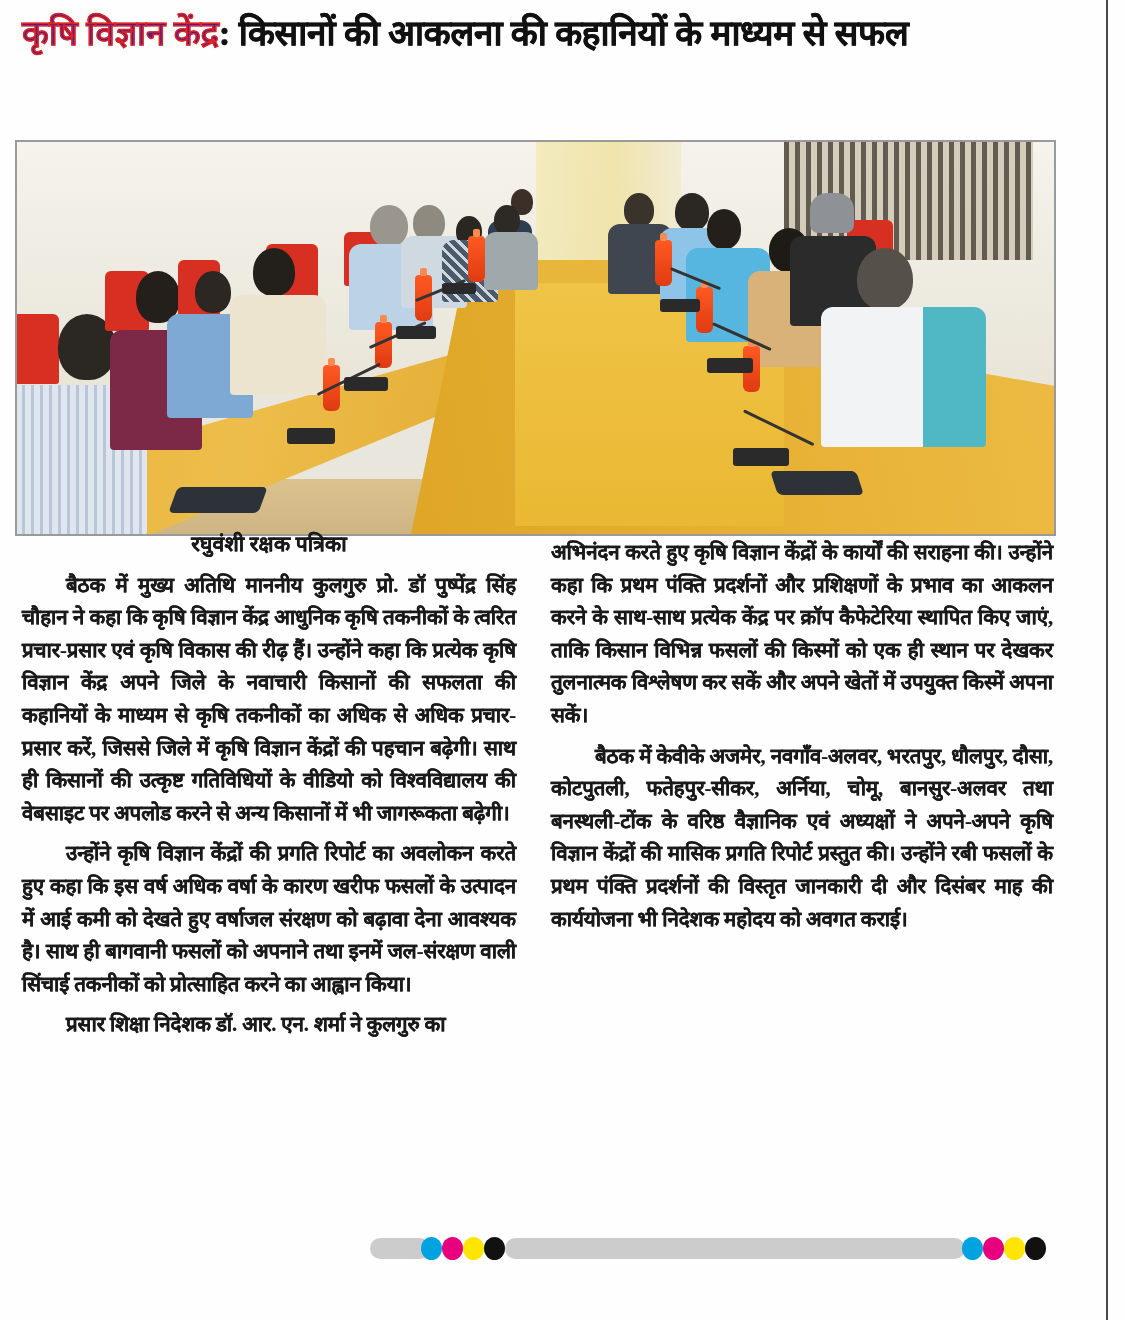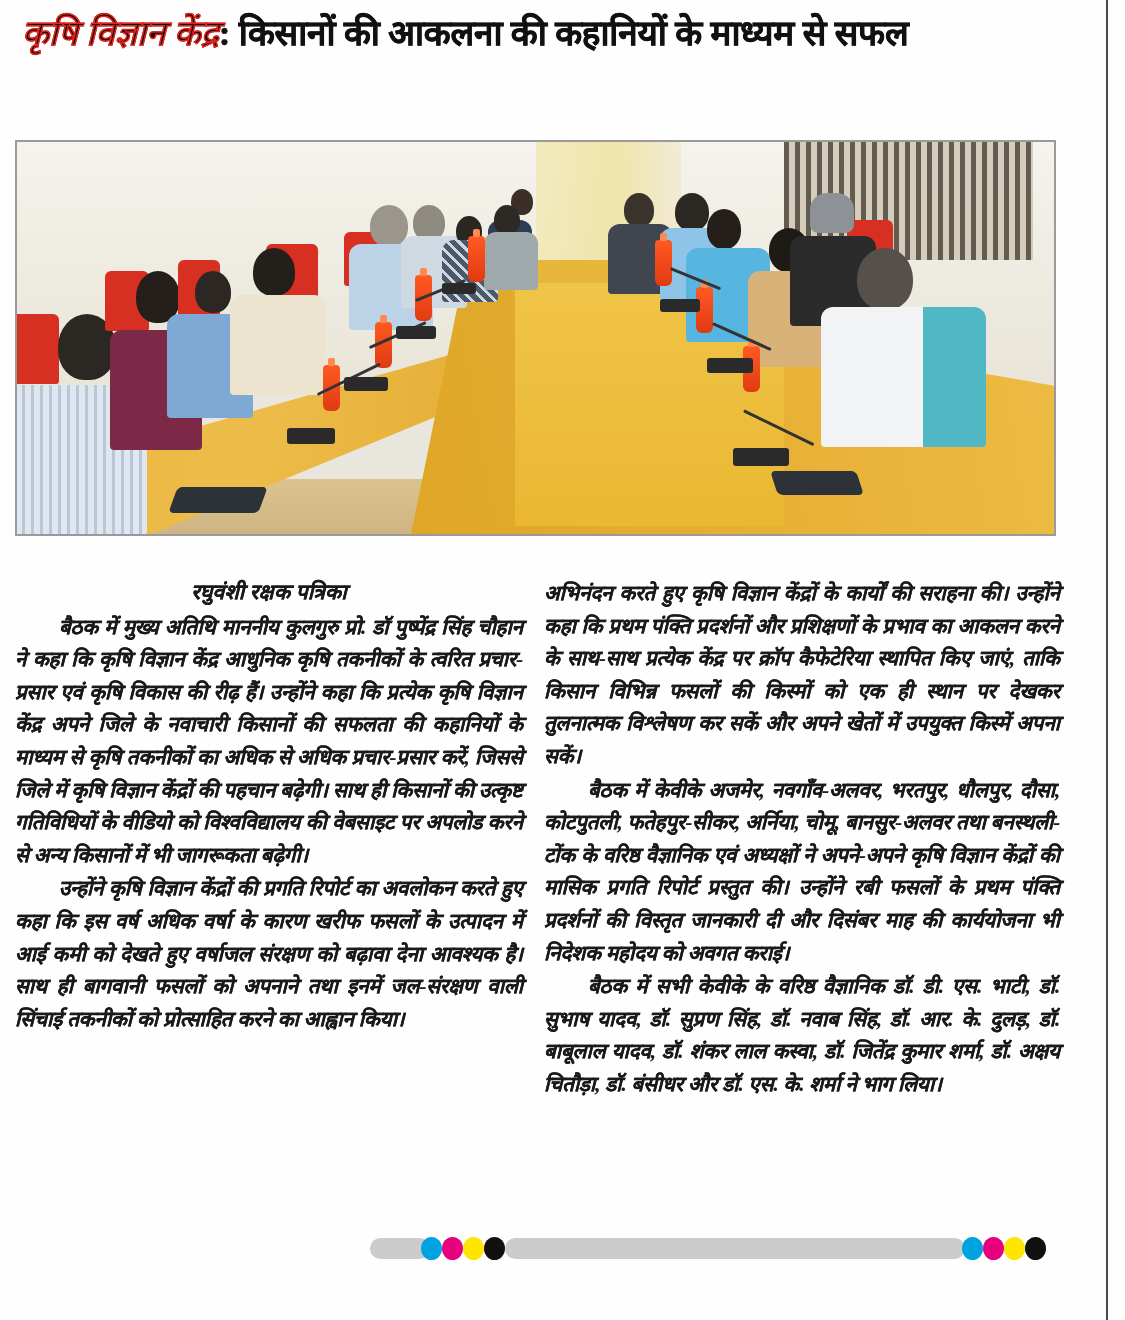--- a/index.html
+++ b/index.html
@@ -20,21 +20,21 @@
   
   .headline{
     position:absolute;left:22px;top:8px;width:1060px;
     font-weight:bold;
     font-size:35px;line-height:52px;
     letter-spacing:-0.2px;
     text-align:left;
     color:#111111;
     -webkit-text-stroke:0.45px #111;
   }
-  .headline .kvk{color:#000000;font-style:italic;-webkit-text-stroke:0.45px #e2221c;}
+  .headline .kvk{color:#4c1d95;-webkit-text-stroke:0.45px #e2221c;}
   .headline .colon{color:#111;}
   .hl-line{display:block;white-space:nowrap;}
   .hl-line.l2{margin-top:-4px;}
 
   
   .photo-frame{
     position:absolute;left:15px;top:140px;width:1041px;height:396px;
     border:2px solid #9a9a9a;
     background:#e9e6de;
     overflow:hidden;
@@ -88,32 +88,31 @@
   }
   .bottle:before{
     content:"";position:absolute;left:5px;top:-7px;width:7px;height:8px;
     background:#ff8a50;border-radius:2px;
   }
   .mic{position:absolute;background:#2a2a2a;border-radius:3px;}
   .micstalk{position:absolute;background:#333;transform-origin:left bottom;height:3px;border-radius:2px;}
 
   
   .col{
-    position:absolute;top:576px;
+    position:absolute;top:528px;
     font-size:20.5px;line-height:32.6px;
     text-align:justify;
     color:#1a1a1a;
     font-weight:600;
     letter-spacing:-0.1px;
-    font-style:italic;
     -webkit-text-stroke:0.18px #1a1a1a;
   }
   .col-left{left:14px;width:510px;}
   .col-right{left:543px;width:518px;}
-  .col p{margin:1px;text-indent:44px;}
+  .col p{margin:8px;text-indent:44px;}
   .col p.noindent{text-indent:0;}
   .byline{
     display:block;text-align:center;font-weight:bold;font-size:21px;
     margin:0 0 2px 0;letter-spacing:0.2px;
   }
 
   
   .regstrip{position:absolute;left:0;top:1236px;width:1125px;height:30px;}
   .gbar{position:absolute;height:21px;background:#cccccc;border-radius:11px;top:2px;}
   .dot{position:absolute;width:21px;height:23px;border-radius:50%;top:1px;}
@@ -222,26 +221,26 @@
 
       <div class="seat" style="left:15%;top:88%;width:90px;height:26px;background:#2c3238;transform:skewX(-20deg);"></div>
       <div class="seat" style="left:73%;top:84%;width:86px;height:24px;background:#2c3238;transform:skewX(18deg);"></div>
     </div>
   </div>
 
   <div class="col col-left">
     <span class="byline">रघुवंशी रक्षक पत्रिका</span>
     <p>बैठक में मुख्य अतिथि माननीय कुलगुरु प्रो. डॉ पुष्पेंद्र सिंह चौहान ने कहा कि कृषि विज्ञान केंद्र आधुनिक कृषि तकनीकों के त्वरित प्रचार-प्रसार एवं कृषि विकास की रीढ़ हैं। उन्होंने कहा कि प्रत्येक कृषि विज्ञान केंद्र अपने जिले के नवाचारी किसानों की सफलता की कहानियों के माध्यम से कृषि तकनीकों का अधिक से अधिक प्रचार-प्रसार करें, जिससे जिले में कृषि विज्ञान केंद्रों की पहचान बढ़ेगी। साथ ही किसानों की उत्कृष्ट गतिविधियों के वीडियो को विश्वविद्यालय की वेबसाइट पर अपलोड करने से अन्य किसानों में भी जागरूकता बढ़ेगी।</p>
     <p>उन्होंने कृषि विज्ञान केंद्रों की प्रगति रिपोर्ट का अवलोकन करते हुए कहा कि इस वर्ष अधिक वर्षा के कारण खरीफ फसलों के उत्पादन में आई कमी को देखते हुए वर्षाजल संरक्षण को बढ़ावा देना आवश्यक है। साथ ही बागवानी फसलों को अपनाने तथा इनमें जल-संरक्षण वाली सिंचाई तकनीकों को प्रोत्साहित करने का आह्वान किया।</p>
+    <p>प्रसार शिक्षा निदेशक डॉ. आर. एन. शर्मा ने कुलगुरु का</p>
   </div>
 
   <div class="col col-right">
     <p class="noindent">अभिनंदन करते हुए कृषि विज्ञान केंद्रों के कार्यों की सराहना की। उन्होंने कहा कि प्रथम पंक्ति प्रदर्शनों और प्रशिक्षणों के प्रभाव का आकलन करने के साथ-साथ प्रत्येक केंद्र पर क्रॉप कैफेटेरिया स्थापित किए जाएं, ताकि किसान विभिन्न फसलों की किस्मों को एक ही स्थान पर देखकर तुलनात्मक विश्लेषण कर सकें और अपने खेतों में उपयुक्त किस्में अपना सकें।</p>
     <p>बैठक में केवीके अजमेर, नवगाँव-अलवर, भरतपुर, धौलपुर, दौसा, कोटपुतली, फतेहपुर-सीकर, अर्निया, चोमू, बानसुर-अलवर तथा बनस्थली-टोंक के वरिष्ठ वैज्ञानिक एवं अध्यक्षों ने अपने-अपने कृषि विज्ञान केंद्रों की मासिक प्रगति रिपोर्ट प्रस्तुत की। उन्होंने रबी फसलों के प्रथम पंक्ति प्रदर्शनों की विस्तृत जानकारी दी और दिसंबर माह की कार्ययोजना भी निदेशक महोदय को अवगत कराई।</p>
-    <p>बैठक में सभी केवीके के वरिष्ठ वैज्ञानिक डॉ. डी. एस. भाटी, डॉ. सुभाष यादव, डॉ. सुप्रण सिंह, डॉ. नवाब सिंह, डॉ. आर. के. दुलड़, डॉ. बाबूलाल यादव, डॉ. शंकर लाल कस्वा, डॉ. जितेंद्र कुमार शर्मा, डॉ. अक्षय चितौड़ा, डॉ. बंसीधर और डॉ. एस. के. शर्मा ने भाग लिया।</p>
   </div>
 
   <div class="regstrip">
     <div class="gbar" style="left:370px;width:60px;"></div>
     <div class="dot c" style="left:421px;"></div>
     <div class="dot m" style="left:442px;"></div>
     <div class="dot y" style="left:463px;"></div>
     <div class="dot k" style="left:484px;"></div>
     <div class="gbar" style="left:505px;width:460px;"></div>
     <div class="dot c" style="left:962px;"></div>

